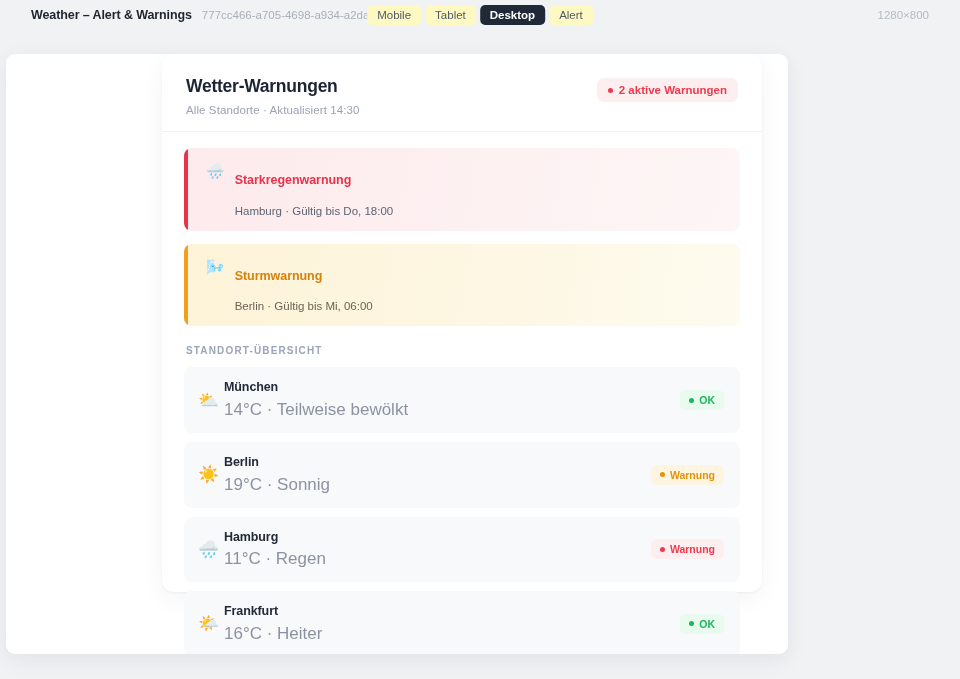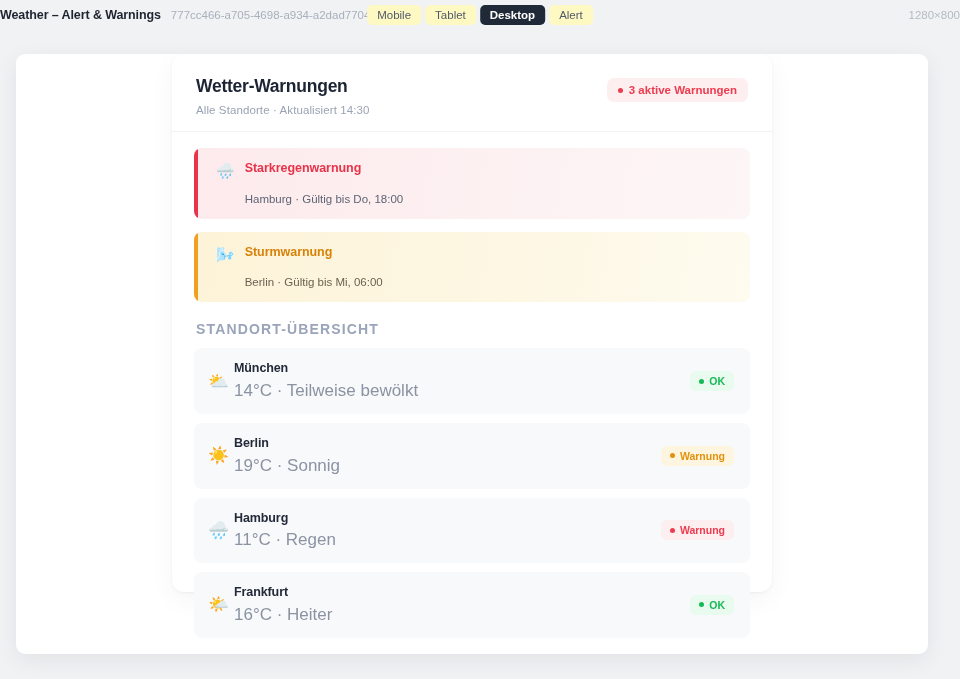--- a/index.html
+++ b/index.html
@@ -11,21 +11,21 @@
     font-family: "Liberation Sans", sans-serif;
     -webkit-font-smoothing: antialiased;
   }
 
   
   .toolbar {
     position: relative;
     height: 30px;
     display: flex;
     align-items: center;
-    padding: 0 0;
+    padding: 0 31px;
     justify-content: space-between;
   }
   .tb-title {
     font-size: 12.5px;
     font-weight: bold;
     color: #1e2430;
     letter-spacing: -0.1px;
     white-space: nowrap;
   }
   .tb-uuid {
@@ -61,23 +61,23 @@
   .tb-dims {
     margin-left: auto;
     font-size: 11.5px;
     color: #b4bbc6;
     white-space: nowrap;
   }
 
   
   .viewport {
     position: absolute;
-    left: 16px;
+    left: 6px;
     top: 54px;
-    width: 912px;
+    width: 782px;
     height: 600px;
     background: #ffffff;
     border-radius: 9px;
     box-shadow: 0 6px 22px rgba(22,30,45,0.07);
     overflow: hidden;
   }
 
   
   .app-card {
     position: absolute;
@@ -168,41 +168,42 @@
     font-size: 15px;
     line-height: 1.15;
     margin-top: 1px;
     flex: none;
   }
   .alert-title {
     font-size: 12.5px;
     font-weight: bold;
     letter-spacing: -0.05px;
     line-height: 1.25;
+    margin-top: 12px;
   }
   .alert-danger .alert-title { color: #e8334a; }
   .alert-warn .alert-title { color: #d88209; }
   .alert-meta {
     margin-top: 16px;
     font-size: 11.5px;
     color: #5d6474;
   }
   .alert-warn .alert-meta { color: #6b6352; }
   .alert-desc {
     margin-top: 12px;
     font-size: 11.5px;
     line-height: 1.35;
   }
   .alert-danger .alert-desc { color: #c4384a; }
   .alert-warn .alert-desc { color: #a8762a; }
 
   
   .section-label {
     margin: 19px 0 11px 2px;
-    font-size: 14px;
+    font-size: 10px;
     font-weight: bold;
     letter-spacing: 1.15px;
     color: #9aa4ba;
   }
 
   
   .loc-row {
     display: flex;
     align-items: center;
     background: #f8f9fb;
@@ -263,21 +264,21 @@
 
   <div class="app-card">
 
     <div class="card-head">
       <div class="head-left">
         <div class="head-title">Wetter-Warnungen</div>
         <div class="head-sub">Alle Standorte · Aktualisiert 14:30</div>
       </div>
       <div class="head-badge">
         <span class="dot"></span>
-        <span>3 aktive Warnungen</span>
+        <span>2 aktive Warnungen</span>
       </div>
     </div>
 
     <div class="card-body">
       <div>
           <div class="alert alert-danger">
             <div class="alert-top">
               <span class="alert-emoji">🌧️</span>
               <div>
                 <div class="alert-title">Starkregenwarnung</div>

